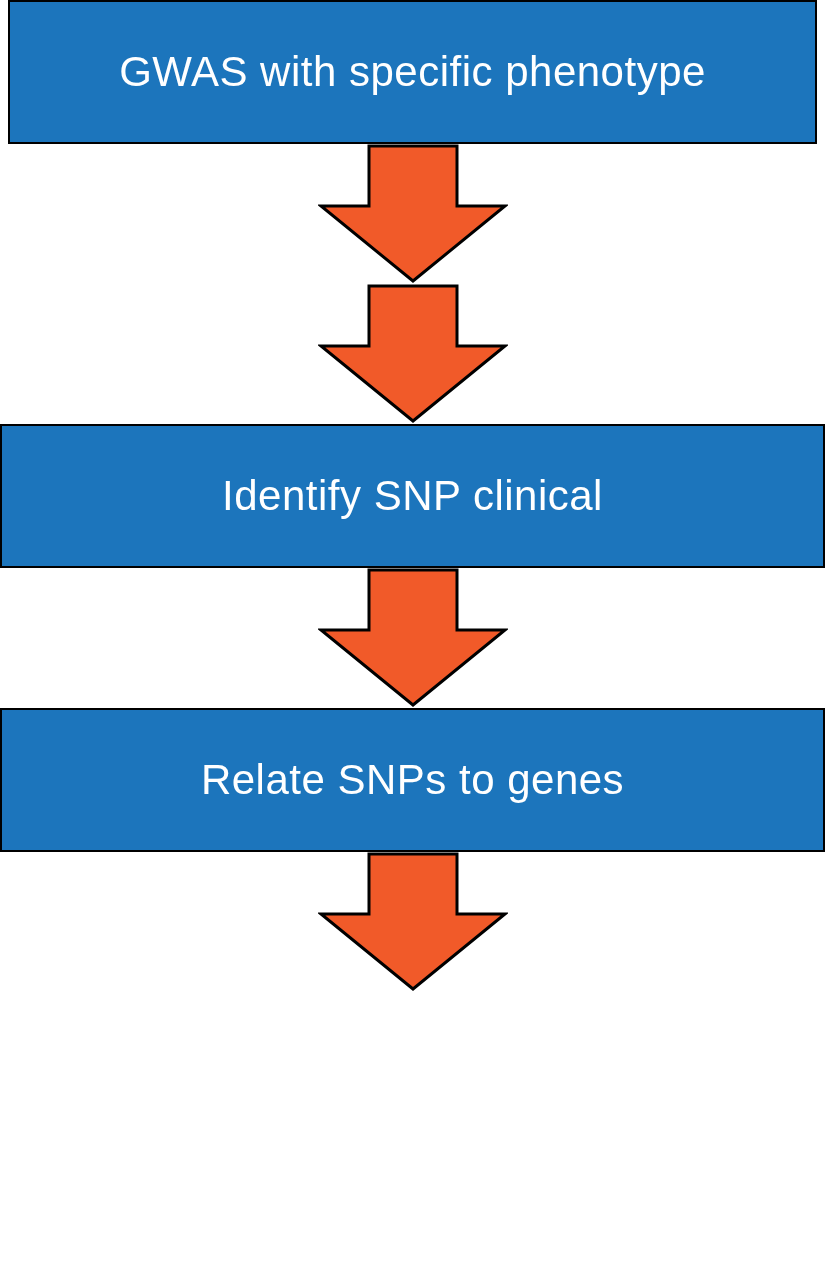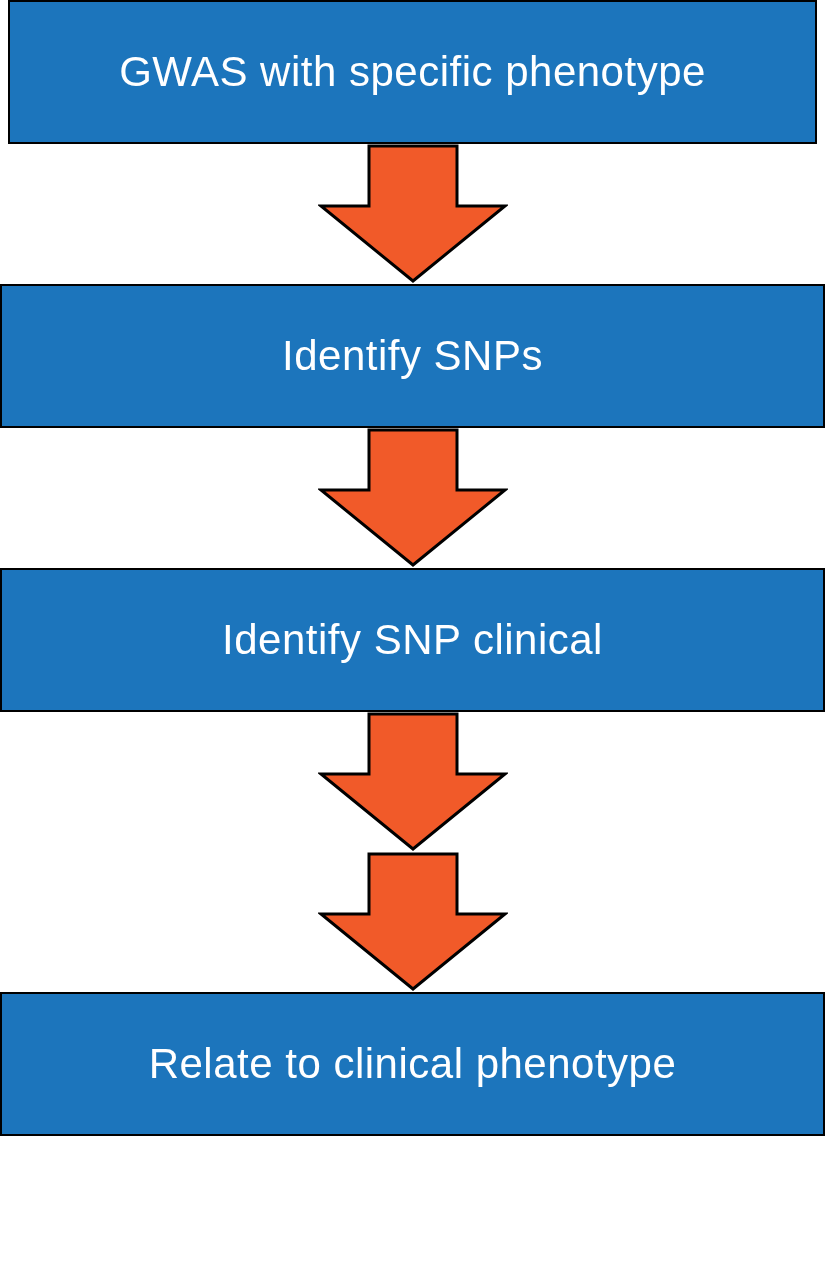--- a/index.html
+++ b/index.html
@@ -72,44 +72,41 @@
   <div class="box inset">
     <span>GWAS with specific phenotype</span>
   </div>
 
   <div class="arrow-wrap">
     <svg viewBox="0 0 190 140" aria-hidden="true">
       <polygon points="51,2 139,2 139,62 187,62 95,137 3,62 51,62" fill="#f15a29"></polygon>
     </svg>
   </div>
 
-  <div class="box">
-    <span>Identify SNPs</span>
-  </div>
 
   <div class="arrow-wrap">
     <svg viewBox="0 0 190 140" aria-hidden="true">
       <polygon points="51,2 139,2 139,62 187,62 95,137 3,62 51,62" fill="#f15a29"></polygon>
     </svg>
   </div>
 
   <div class="box">
     <span>Identify SNP clinical</span>
   </div>
 
   <div class="arrow-wrap">
     <svg viewBox="0 0 190 140" aria-hidden="true">
       <polygon points="51,2 139,2 139,62 187,62 95,137 3,62 51,62" fill="#f15a29"></polygon>
     </svg>
   </div>
 
+  <div class="box">
+    <span>Relate SNPs to genes</span>
+  </div>
 
   <div class="arrow-wrap">
     <svg viewBox="0 0 190 140" aria-hidden="true">
       <polygon points="51,2 139,2 139,62 187,62 95,137 3,62 51,62" fill="#f15a29"></polygon>
     </svg>
   </div>
 
-  <div class="box">
-    <span>Relate to clinical phenotype</span>
-  </div>
 
 </div>
 
 </body></html>

